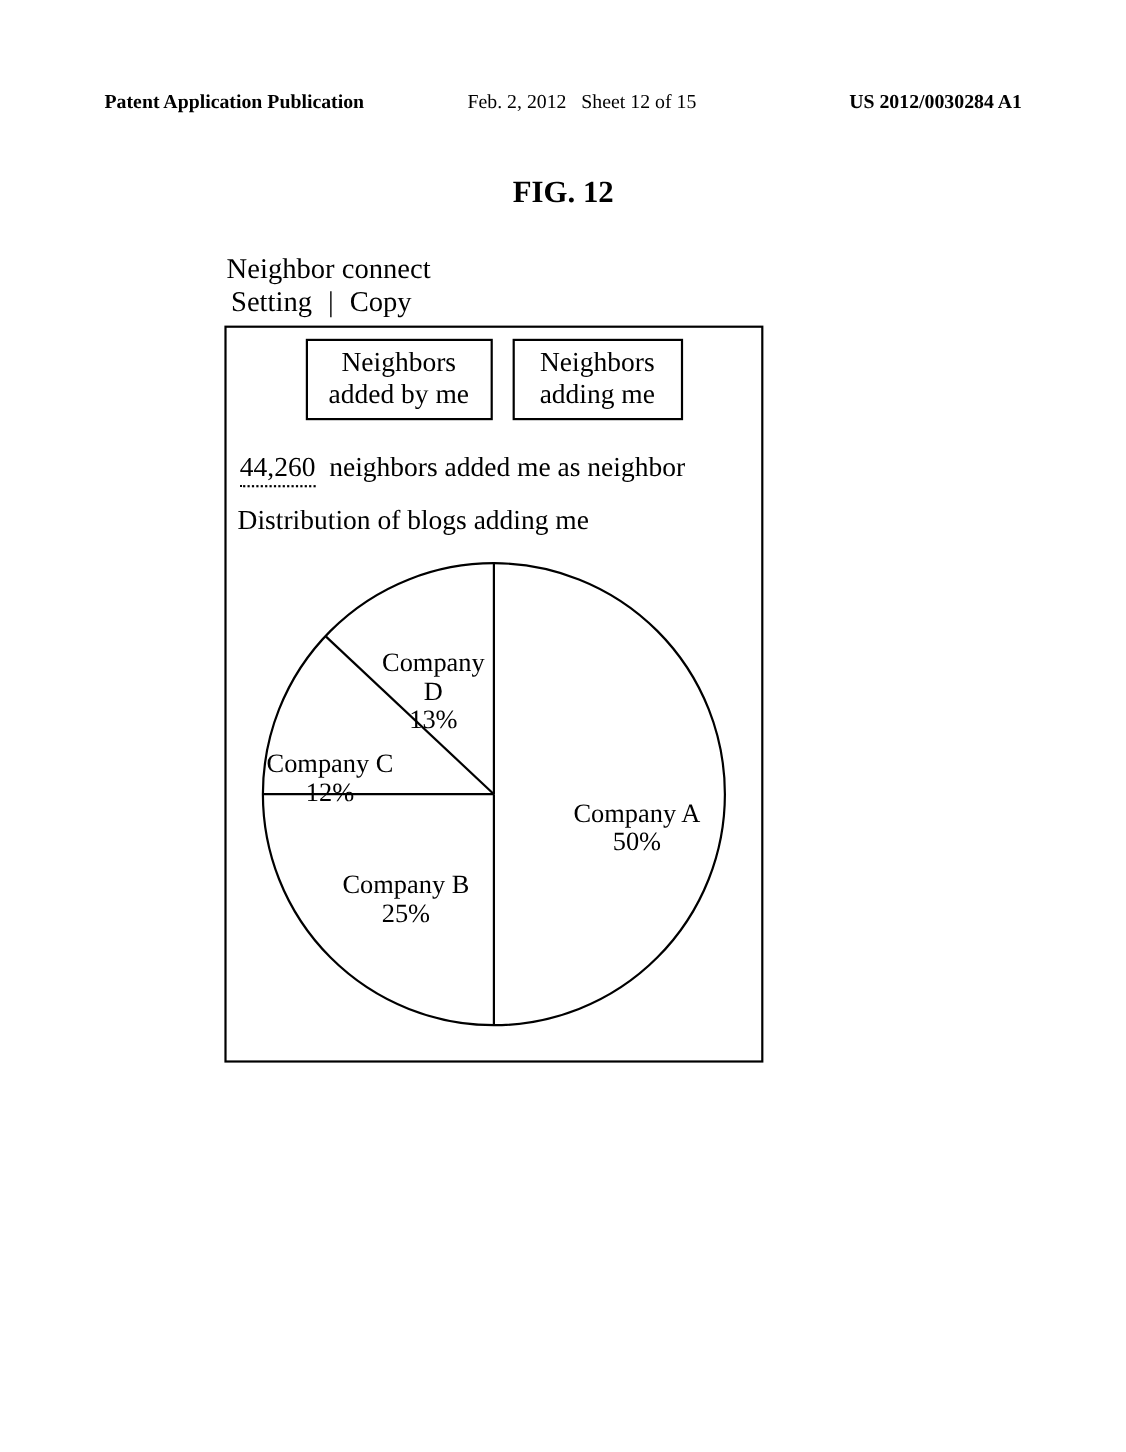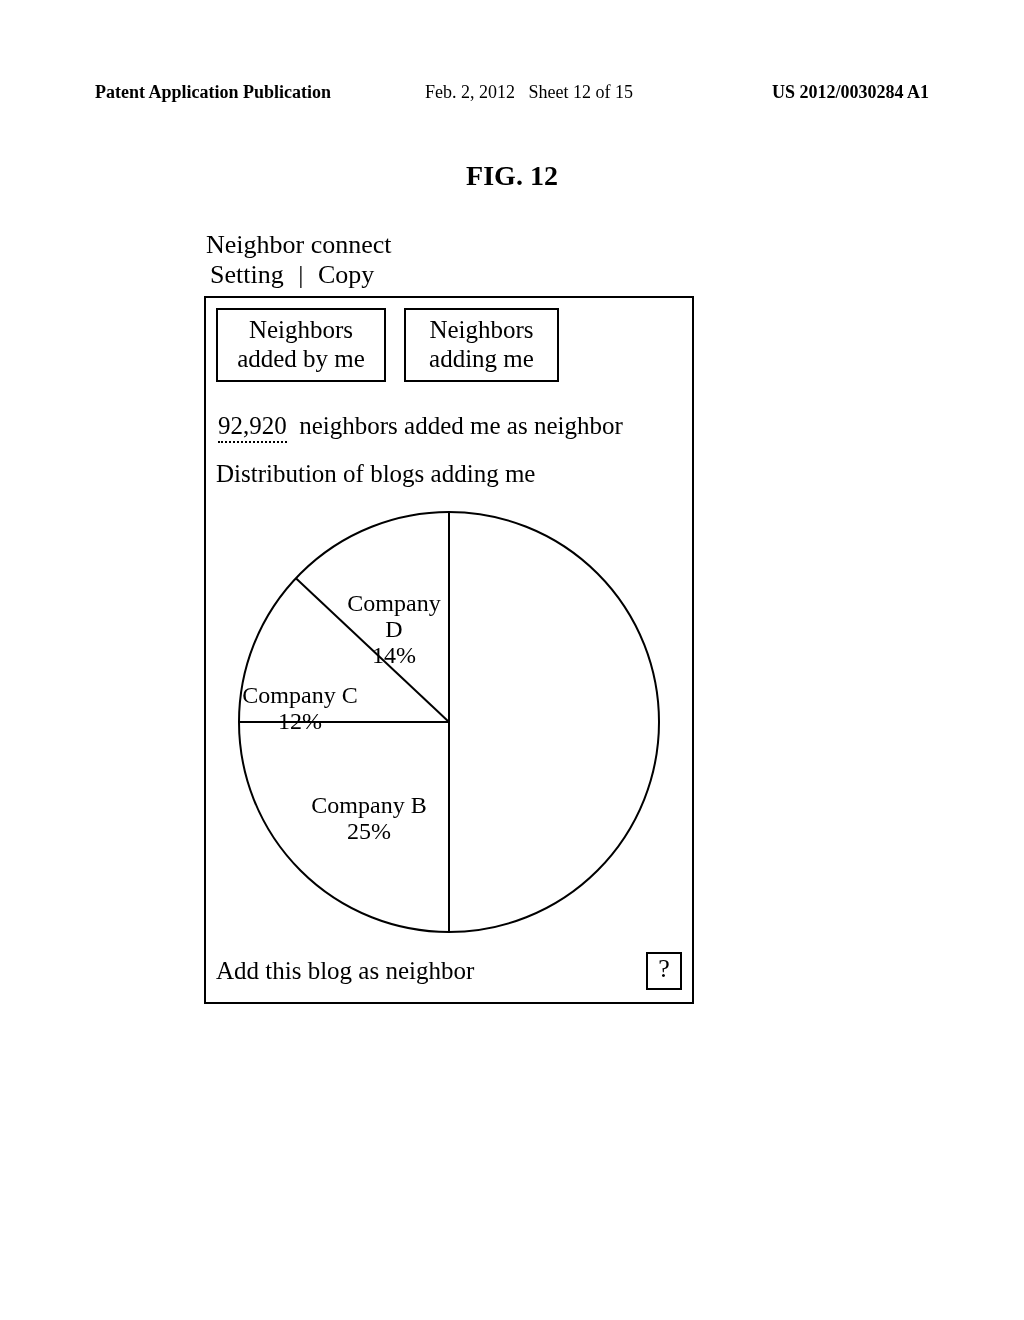--- a/index.html
+++ b/index.html
@@ -44,21 +44,21 @@
   }
   .widget-top .links span { padding: 0 4px; }
   .divider { color: #000; }
   .widget-box {
     border: 2px solid #000;
     padding: 10px 10px 12px 10px;
   }
   .tabs {
     display: flex;
     gap: 18px;
-    justify-content: flex-start;
+    justify-content: center;
   }
   .tab {
     border: 2px solid #000;
     text-align: center;
     font-size: 25px;
     line-height: 1.15;
     padding: 6px 8px;
     flex: 0 0 auto;
   }
   .tab.t1 { width: 150px; }
@@ -133,48 +133,47 @@
   </div>
 
   <div class="widget-box">
 
     <div class="tabs">
       <div class="tab t1">Neighbors added by me</div>
       <div class="tab t2">Neighbors adding me</div>
     </div>
 
     <div class="count-line">
-      <span class="num">92,920</span>
+      <span class="num">44,260</span>
       &nbsp;<span>neighbors added me as neighbor</span>
     </div>
 
     <div class="dist-title">Distribution of blogs adding me</div>
 
     <div class="pie-holder">
       <svg viewBox="0 0 440 440" width="440" height="440">
         <circle cx="220" cy="220" r="210" fill="none" stroke="#000" stroke-width="2"></circle>
 
         <line x1="220" y1="220" x2="220" y2="10" stroke="#000" stroke-width="2"></line>
 
         <line x1="220" y1="220" x2="220" y2="430" stroke="#000" stroke-width="2"></line>
 
         <line x1="220" y1="220" x2="10" y2="220" stroke="#000" stroke-width="2"></line>
 
         <line x1="220" y1="220" x2="66.9" y2="76.3" stroke="#000" stroke-width="2"></line>
       </svg>
+      <div class="slice-label" style="left:270px; top:225px; width:160px;">
+        <span>Company A</span><br><span>50</span>%
+      </div>
       <div class="slice-label" style="left:60px; top:290px; width:160px;">
         <span>Company B</span><br><span>25</span>%
       </div>
       <div class="slice-label" style="left:-4px; top:180px; width:150px;">
         <span>Company C</span><br><span>12</span>%
       </div>
       <div class="slice-label" style="left:95px; top:88px; width:140px;">
-        Company<br>D<br><span>14</span>%
+        Company<br>D<br><span>13</span>%
       </div>
     </div>
 
-    <div class="bottom-row">
-      <span>Add this blog as neighbor</span>
-      <span class="help-box">?</span>
-    </div>
 
   </div>
 </div>
 
 </body></html>

